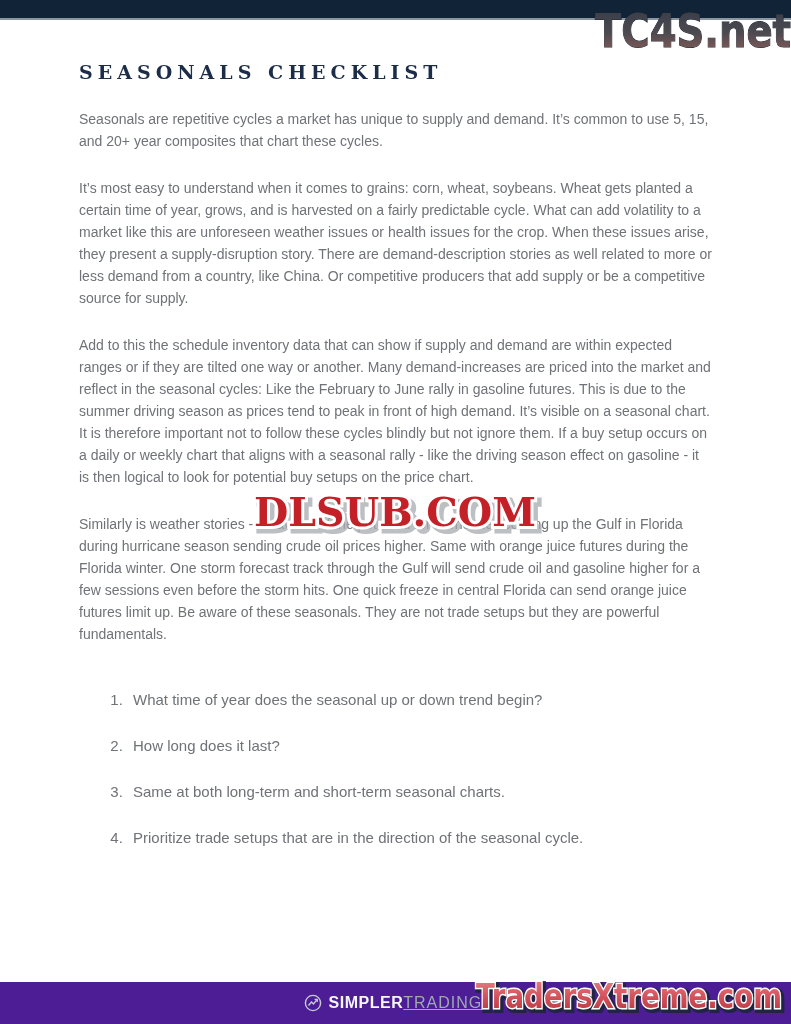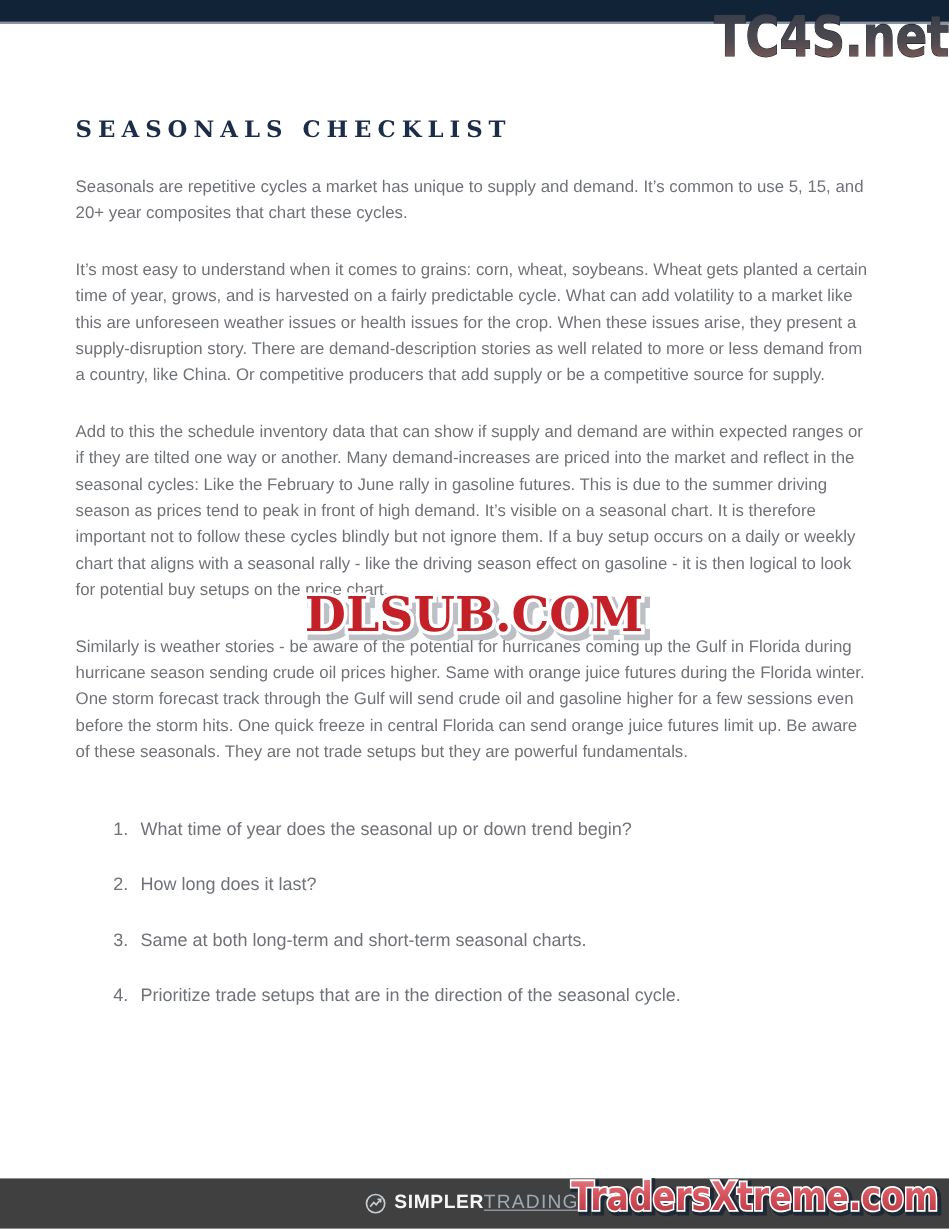--- a/index.html
+++ b/index.html
@@ -14,22 +14,21 @@
     position: absolute;
     top: 0; left: 0;
     width: 791px; height: 20px;
     background: #102337;
     border-bottom: 2px solid #8b94a1;
   }
   .content {
     position: absolute;
     top: 21px; left: 0;
     width: 791px;
-    padding: 0 63px;
-    margin-top: 36px;
+    padding: 0 79px;
   }
   .doc-title {
     margin: 40px 0 25px 0;
     font-family: "DejaVu Serif", serif;
     font-weight: bold;
     font-size: 19px;
     letter-spacing: 5px;
     color: #1c2d49;
   }
   .para {
@@ -47,21 +46,21 @@
     font-size: 15px;
     line-height: 22px;
     color: #6f7277;
     margin-bottom: 24px;
     padding-left: 6px;
   }
   .footer {
     position: absolute;
     bottom: 0; left: 0;
     width: 791px; height: 42px;
-    background: #404040;
+    background: #4c1d95;
     display: flex;
     align-items: center;
     justify-content: center;
   }
   .brand {
     display: flex;
     align-items: center;
     gap: 7px;
   }
   .brand-text { display: flex; align-items: flex-start; }

